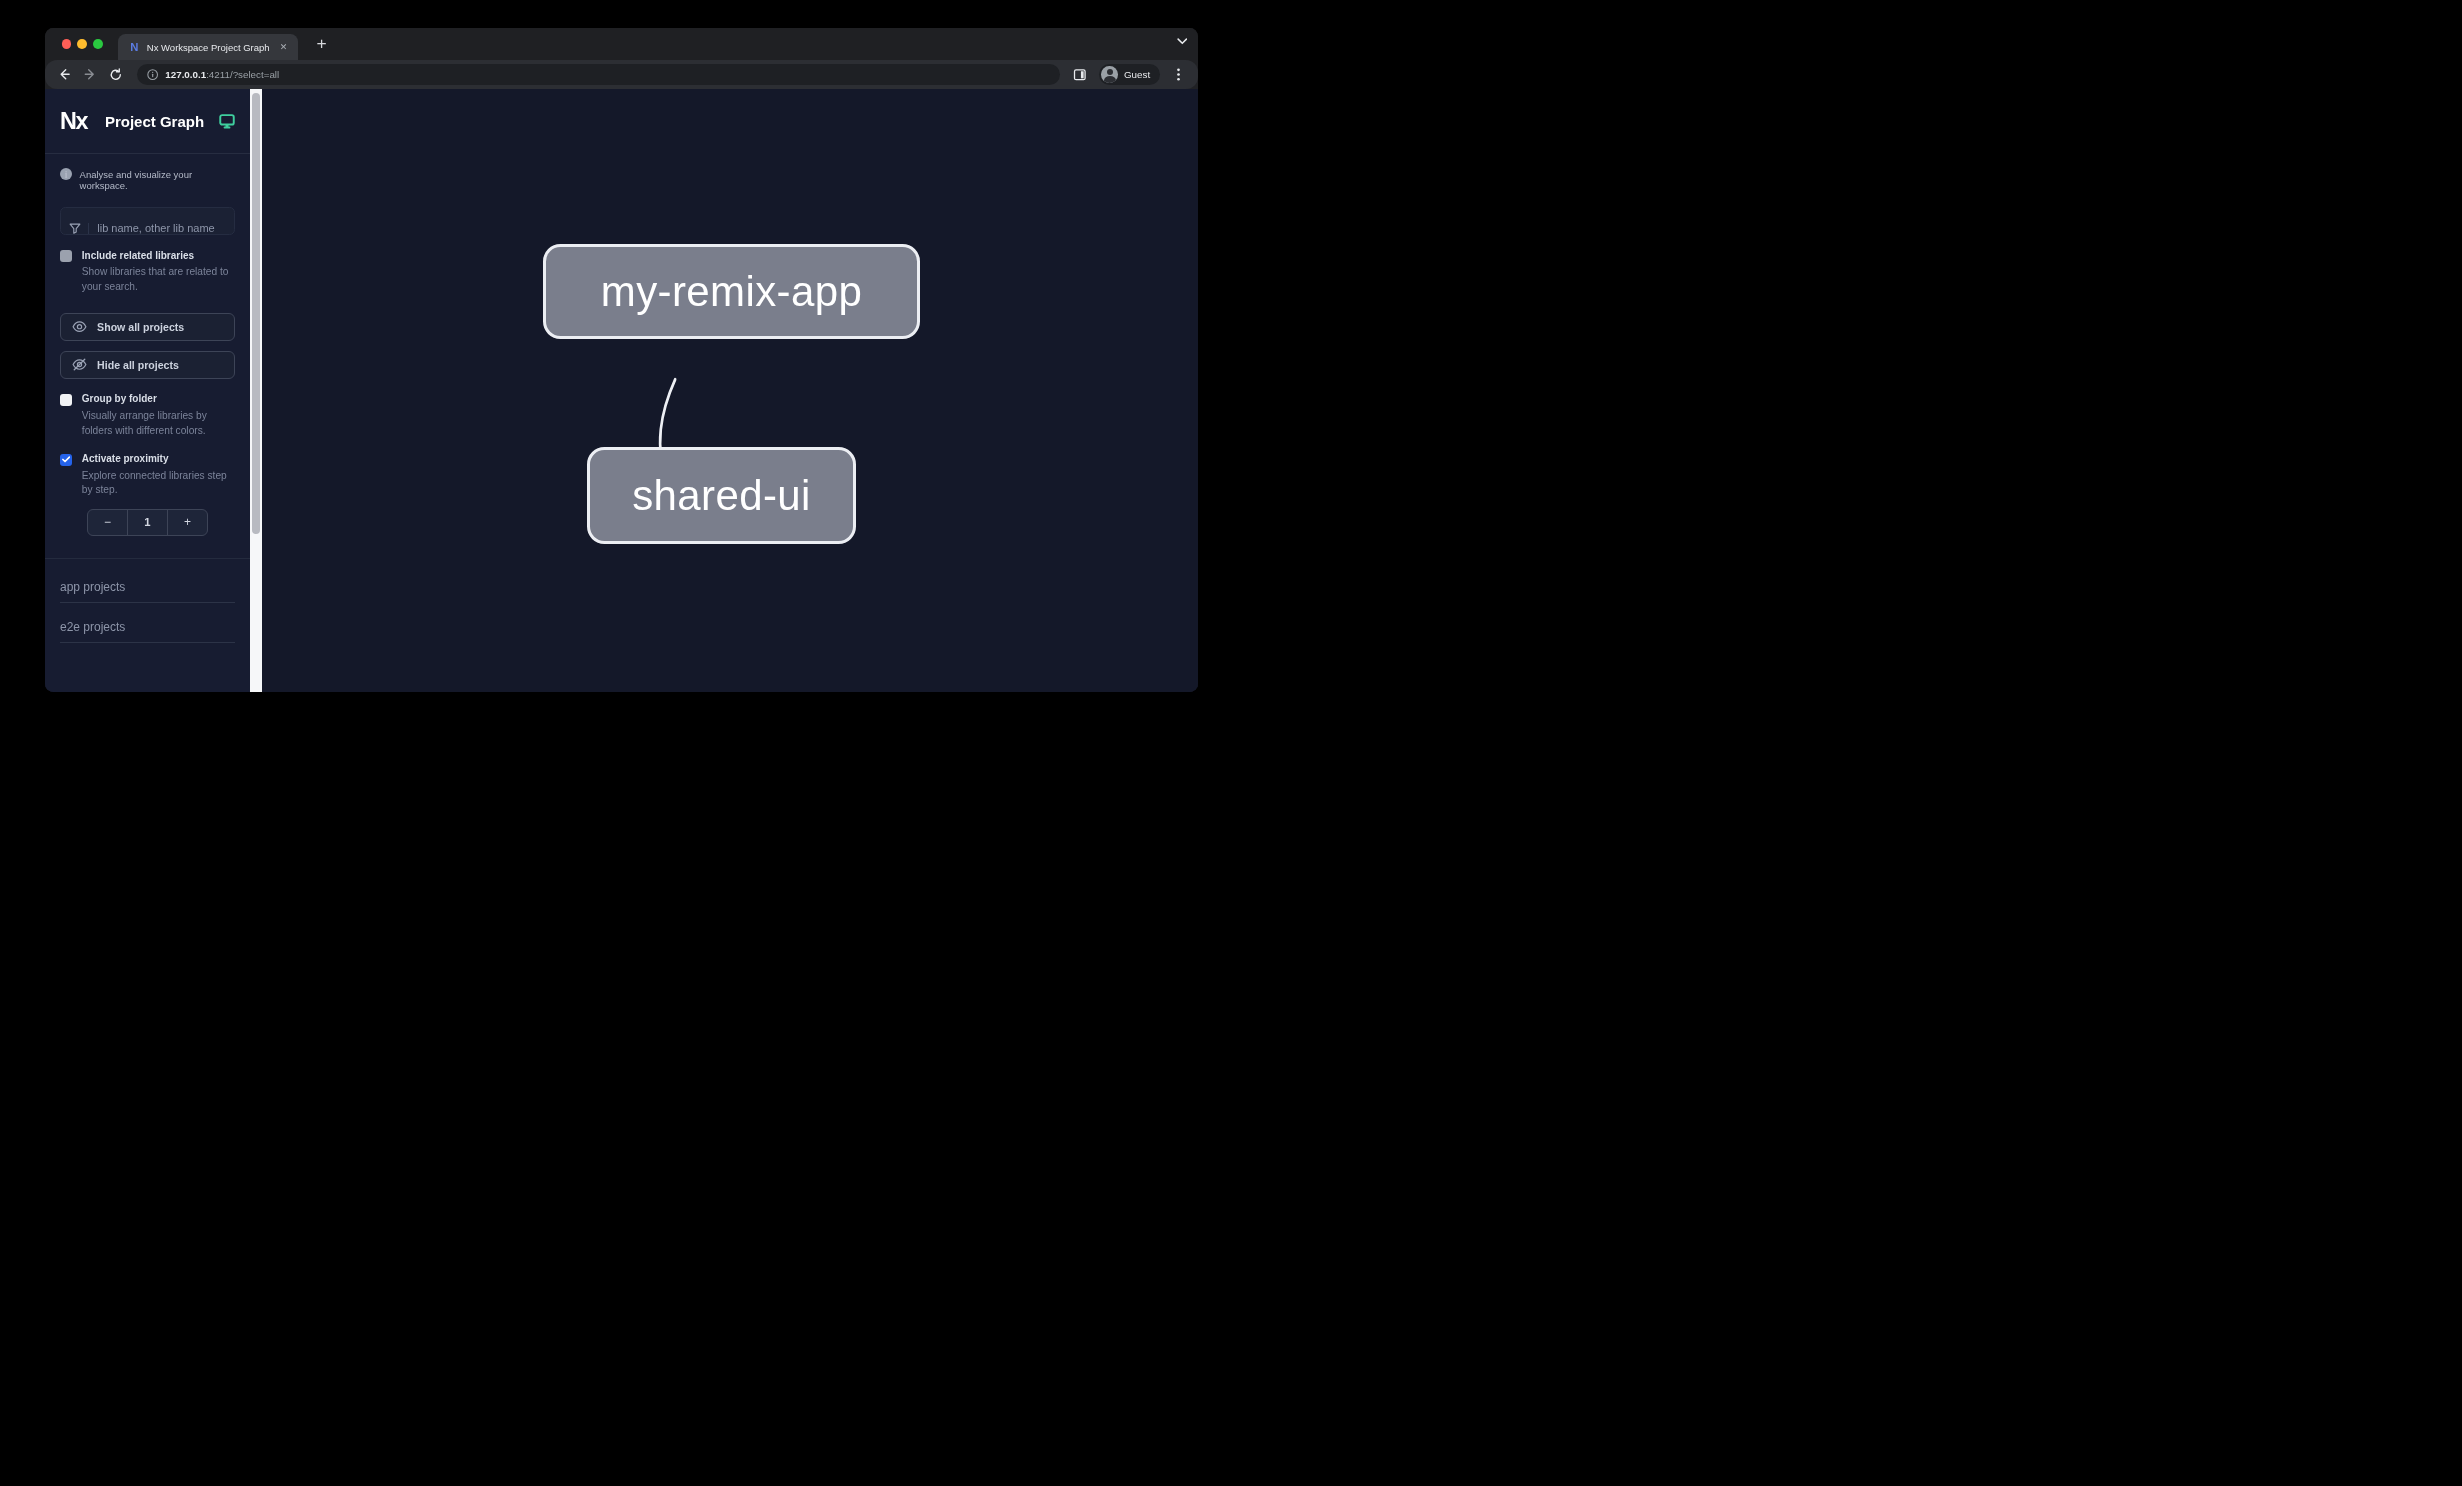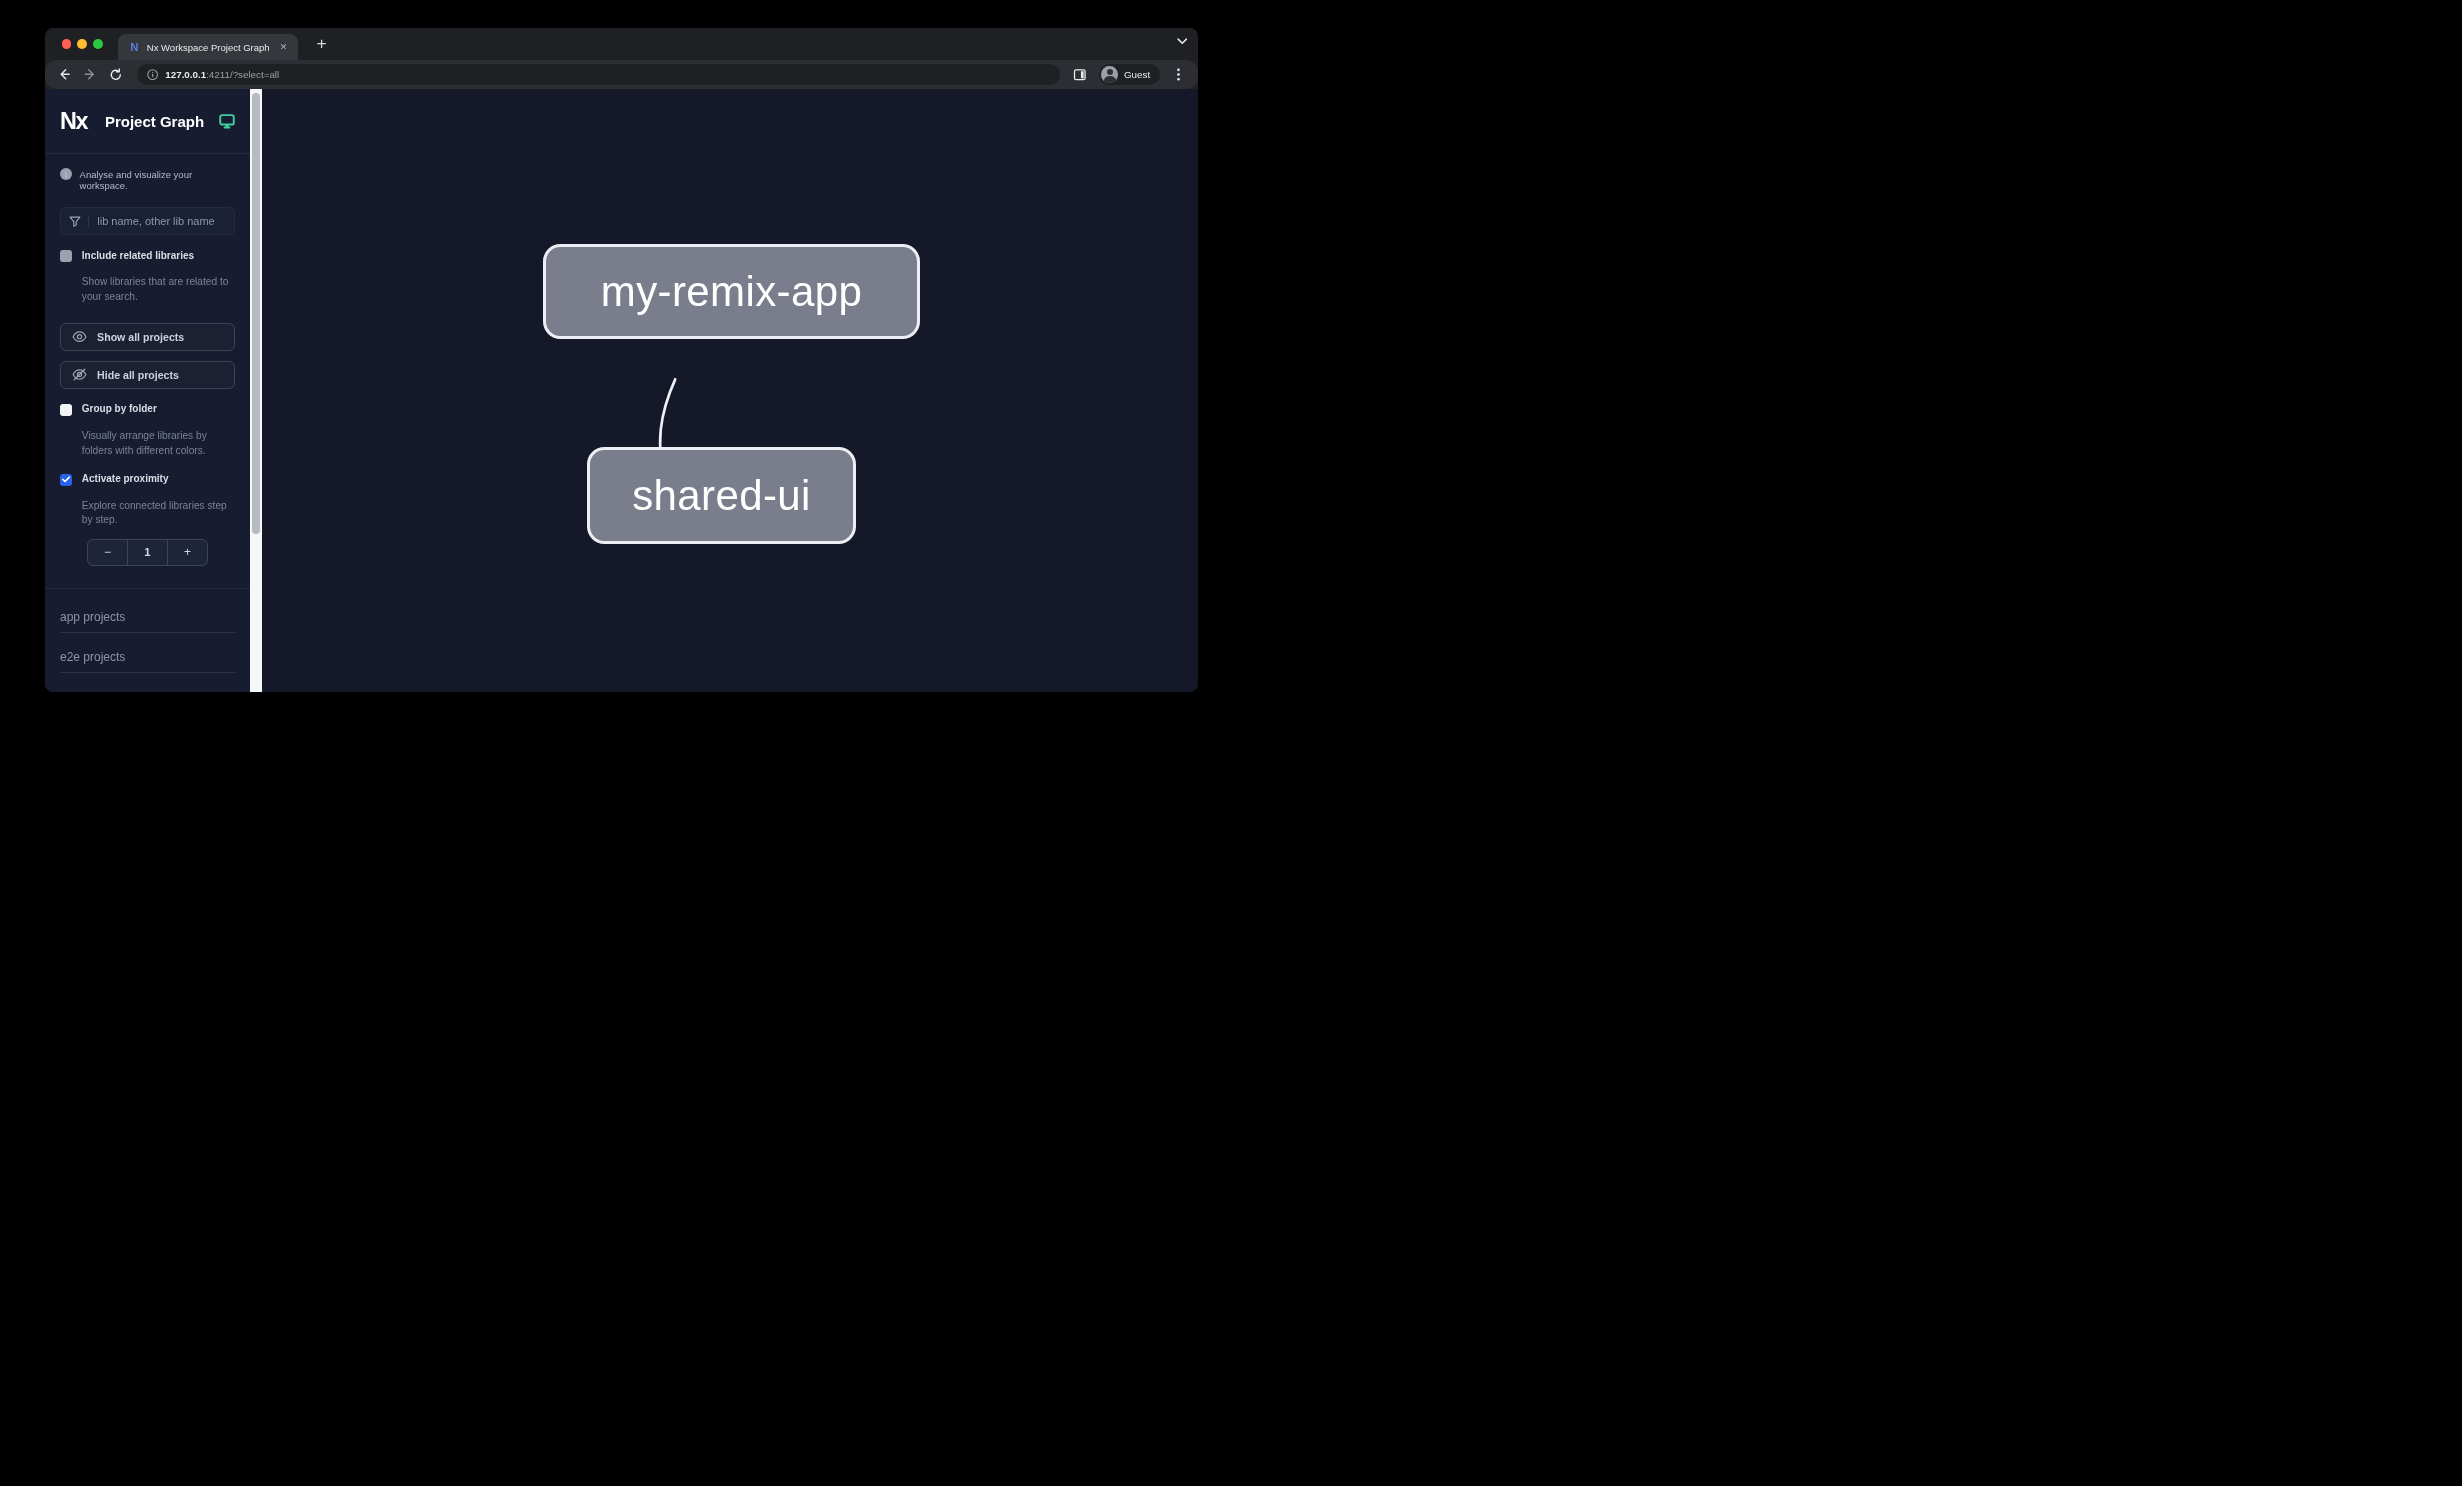--- a/index.html
+++ b/index.html
@@ -55,36 +55,36 @@
   .nx-logo { color:#fff; font-weight:900; font-size:23.4px; letter-spacing:-1.5px; font-style:normal; }
   .sb-title { margin-left:18px; color:#fff; font-size:15px; font-weight:700; }
   .monitor { margin-left:auto; }
 
   .sb-info { display:flex; align-items:flex-start; gap:7.6px; padding:14.4px 15px 0; }
   .info-ic { flex:0 0 auto; width:12px; height:12px; border-radius:50%; background:#9aa2b1;
              color:#171c31; font-size:8.3px; font-weight:900; display:grid; place-items:center;
              font-family:"Liberation Serif", serif; }
   .sb-info span { color:#b4bac8; font-size:9.5px; padding-top:0.8px; }
 
-  .search { margin:16px 15px 0; height:28px; display:flex; align-items:center;
+  .search { margin:16px 15px 0; height:28px; display:flex; align-items:flex-end;
             background:#1b2134; border:0.8px solid #252c41; border-radius:5.3px; overflow:hidden; }
   .search-cell { width:28px; border-right:0.8px solid #2b3349; display:grid; place-items:center; }
   .search input { flex:1; min-width:0; border:0; background:transparent; outline:none;
                   color:#e6e9f0; font-size:11px; padding:0 8.3px;
                   font-family:"Liberation Sans", sans-serif; }
   .search input::placeholder { color:#8e96aa; }
 
   .check-row { padding:14.4px 15px 0; display:grid; grid-template-columns:12px 1fr;
                column-gap:9.8px; }
   .box { width:12px; height:12px; border-radius:3px; margin-top:0.8px; display:grid; place-items:center; }
   .box.muted { background:#9ba1ae; }
   .box.white { background:#f2f3f5; }
   .box.blue  { background:#2563eb; }
   .check-label { font-size:10px; font-weight:700; color:#dadfe8; }
-  .check-desc  { grid-column:2; font-size:10.2px; color:#7b8399; line-height:1.45; margin-top:13px; }
+  .check-desc  { grid-column:2; font-size:10.2px; color:#7b8399; line-height:1.45; margin-top:3px; }
 
   .btn-group { margin:18px 15px 0;text-align:center; }
   .sb-btn { height:28px; border:0.8px solid #3d4457; border-radius:6px; background:#1b2133;
             display:flex; align-items:center; gap:9.8px; padding:0 11.3px; margin-bottom:9.8px;
             color:#ccd2de; font-size:10.6px; font-weight:700; cursor:pointer; }
 
   .stepper { margin:10.6px auto 0; width:121px; height:27px; display:flex;
              border:0.8px solid #3d4457; border-radius:6px; background:#1e2539;
              color:#d3d8e2; overflow:hidden; }
   .stepper > div { flex:1; display:grid; place-items:center; font-size:12px; }

